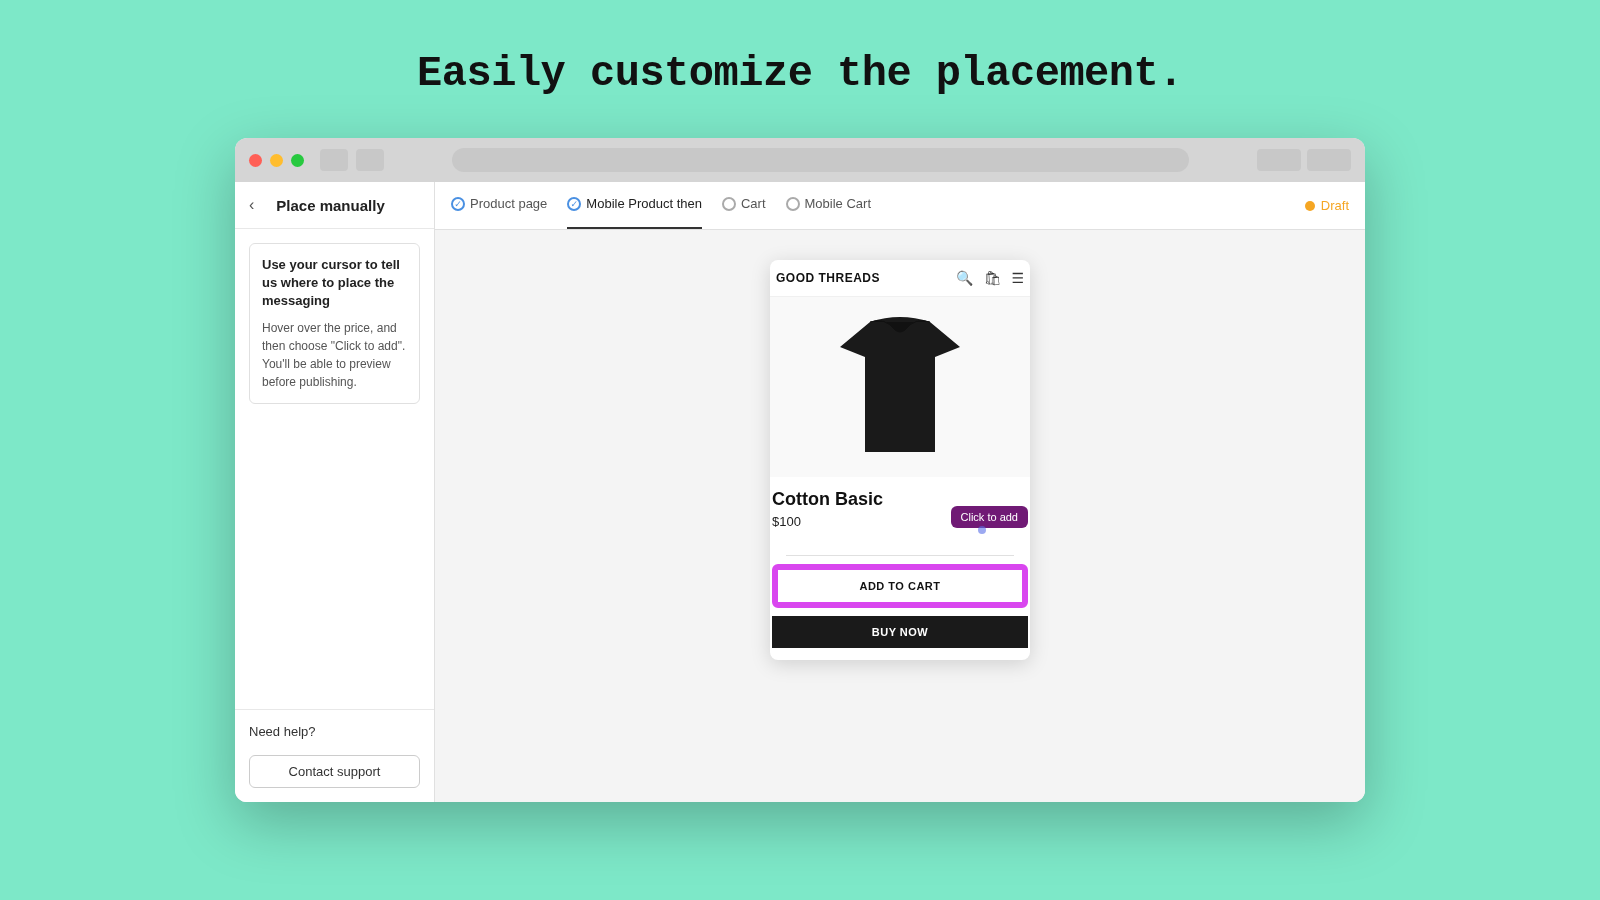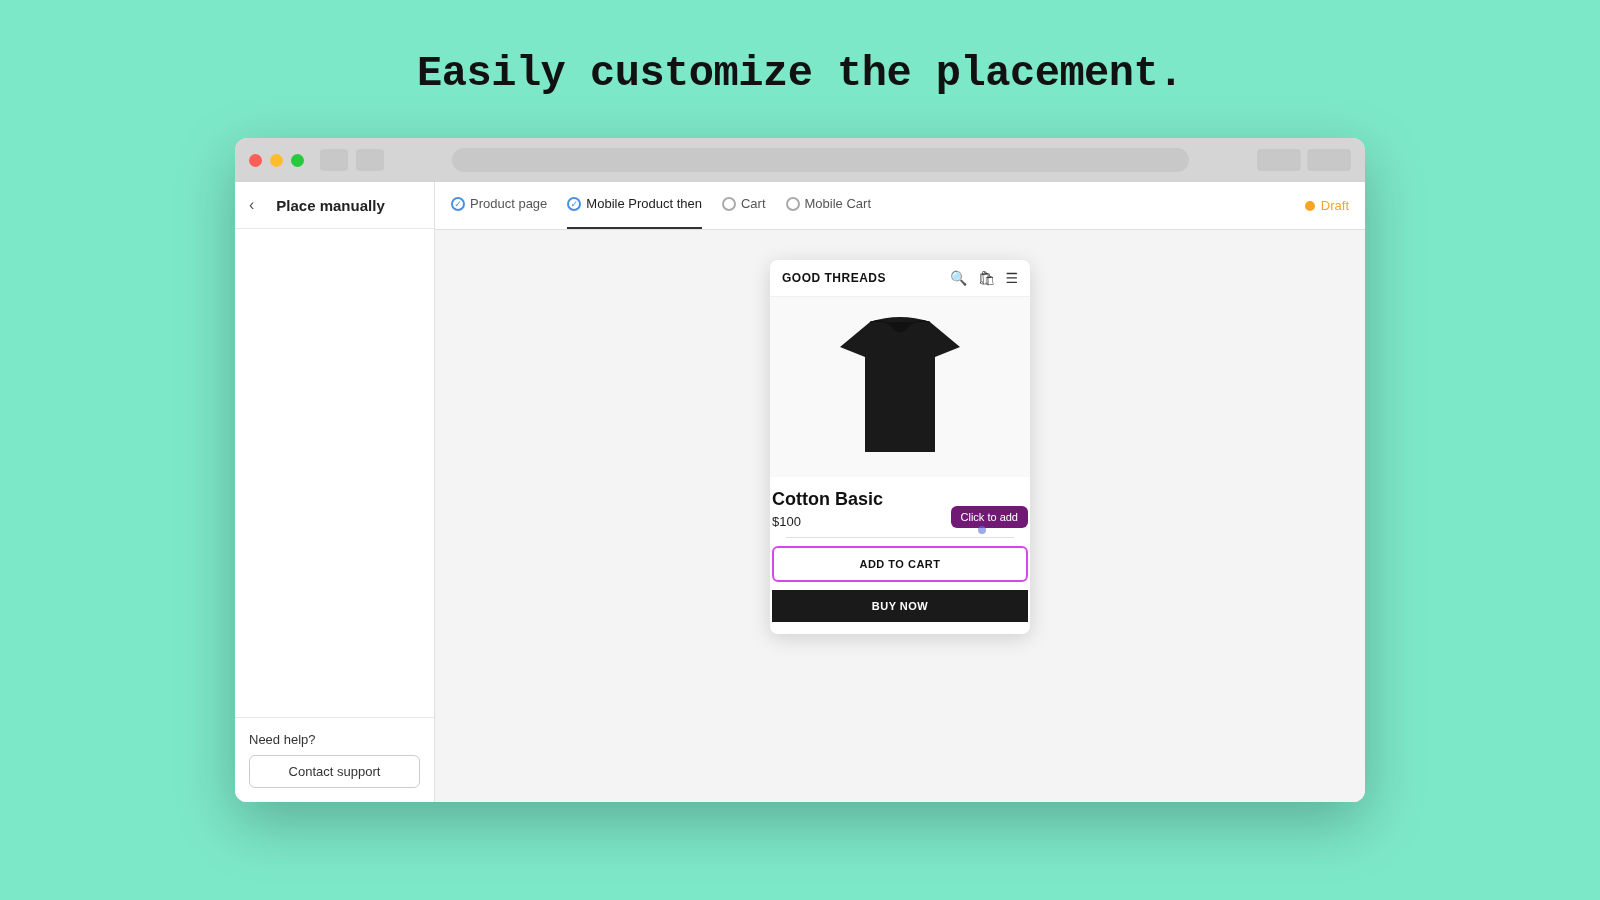--- a/index.html
+++ b/index.html
@@ -150,21 +150,21 @@
 
     .sidebar-footer {
       margin-top: auto;
       padding: 14px;
       border-top: 1px solid #e8e8e8;
     }
 
     .need-help-label {
       font-size: 13px;
       color: #333;
-      margin-bottom: 8px;
+      margin-bottom: 16px;
       font-weight: 500;
     }
 
     .contact-support-btn {
       width: 100%;
       padding: 8px 0;
       background: #fff;
       border: 1px solid #ccc;
       border-radius: 6px;
       font-size: 13px;
@@ -261,21 +261,21 @@
       border-radius: 8px;
       box-shadow: 0 4px 20px rgba(0,0,0,0.15);
       overflow: hidden;
       margin-top: 10px;
     }
 
     .mobile-header {
       display: flex;
       align-items: center;
       justify-content: space-between;
-      padding: 10px 12px;
+      padding: 10px 6px;
       border-bottom: 1px solid #f0f0f0;
     }
 
     .store-name {
       font-size: 12px;
       font-weight: 700;
       color: #111;
       letter-spacing: 0.5px;
     }
 
@@ -313,21 +313,21 @@
       font-size: 18px;
       font-weight: 700;
       color: #111;
       margin-bottom: 4px;
     }
 
     .price-row {
       display: flex;
       align-items: center;
       gap: 10px;
-      margin-bottom: 8px;
+      margin-bottom: 26px;
       position: relative;
     }
 
     .product-price {
       font-size: 13px;
       color: #222;
       font-weight: 500;
     }
 
     .click-to-add-badge {
@@ -350,21 +350,21 @@
       width: 8px;
       height: 8px;
       border-radius: 50%;
       background: rgba(90, 111, 232, 0.6);
     }
 
     .add-to-cart-btn {
       width: 100%;
       padding: 10px;
       background: #fff;
-      border: 2px solid #d946ef;
+      border: 6px solid #d946ef;
       border-radius: 6px;
       font-size: 11px;
       font-weight: 600;
       color: #111;
       text-align: center;
       margin-bottom: 8px;
       cursor: pointer;
       letter-spacing: 0.5px;
     }
 
@@ -409,20 +409,24 @@
   </div>
 
   <div class="browser-content">
 
     <div class="sidebar">
       <div class="sidebar-header">
         <span class="back-arrow">‹</span>
         <span class="sidebar-title">Place manually</span>
       </div>
 
+      <div class="sidebar-info-box">
+        <div class="sidebar-info-text">Use your cursor to tell us where to place the messaging</div>
+        <div class="sidebar-info-desc">Hover over the price, and then choose "Click to add". You'll be able to preview before publishing.</div>
+      </div>
 
       <div class="sidebar-footer">
         <div class="need-help-label">Need help?</div>
         <button class="contact-support-btn">Contact support</button>
       </div>
     </div>
 
     <div class="main-area">
 
       <div class="tabs-bar">

